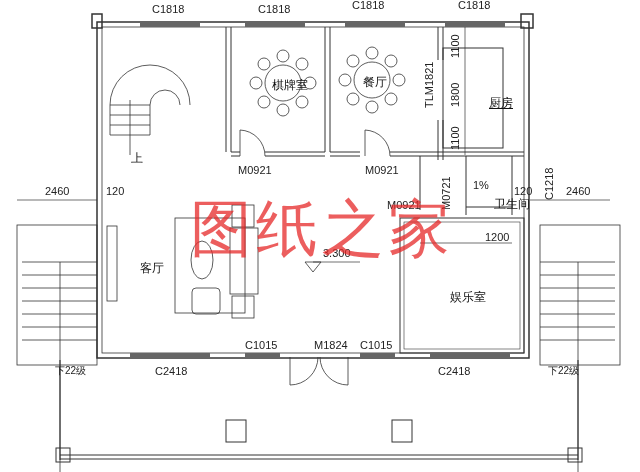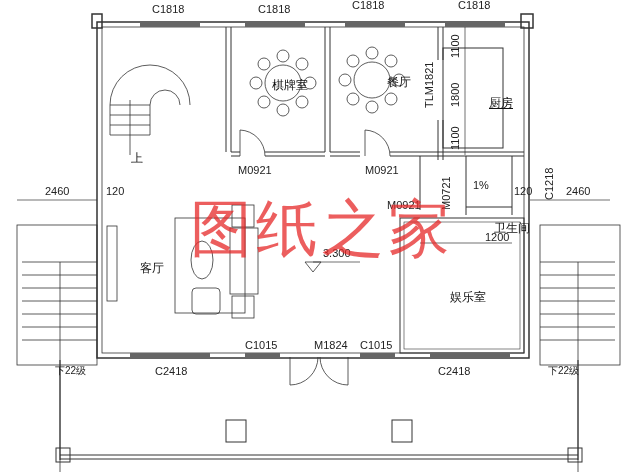--- a/index.html
+++ b/index.html
@@ -162,25 +162,25 @@
   <path d="M305 262 L313 272 L321 262 Z" stroke-width="0.8"></path>
   <line x1="313" y1="262" x2="360" y2="262" stroke-width="0.7"></line>
 </svg>
 
 <span class="lbl" style="left:152px;top:4px;">C1818</span>
 <span class="lbl" style="left:258px;top:4px;">C1818</span>
 <span class="lbl" style="left:352px;top:0px;">C1818</span>
 <span class="lbl" style="left:458px;top:0px;">C1818</span>
 
 <span class="room" style="left:272px;top:79px;">棋牌室</span>
-<span class="room" style="left:363px;top:76px;margin-left:24px;">餐厅</span>
+<span class="room" style="left:363px;top:76px;">餐厅</span>
 <span class="room" style="left:489px;top:97px;text-decoration:underline;">厨房</span>
 <span class="room" style="left:140px;top:262px;text-align:right;">客厅</span>
 <span class="room" style="left:450px;top:291px;">娱乐室</span>
-<span class="room" style="left:494px;top:198px;margin-top:24px;">卫生间</span>
+<span class="room" style="left:494px;top:198px;">卫生间</span>
 
 <span class="lbl" style="left:238px;top:165px;">M0921</span>
 <span class="lbl" style="left:365px;top:165px;">M0921</span>
 <span class="lbl" style="left:387px;top:200px;">M0921</span>
 <span class="lbl vert" style="left:441px;top:210px;">M0721</span>
 <span class="lbl vert" style="left:424px;top:108px;">TLM1821</span>
 <span class="lbl" style="left:302px;top:340px;margin-left:12px;">M1824</span>
 
 <span class="lbl vert" style="left:544px;top:200px;">C1218</span>
 <span class="lbl" style="left:245px;top:340px;">C1015</span>

